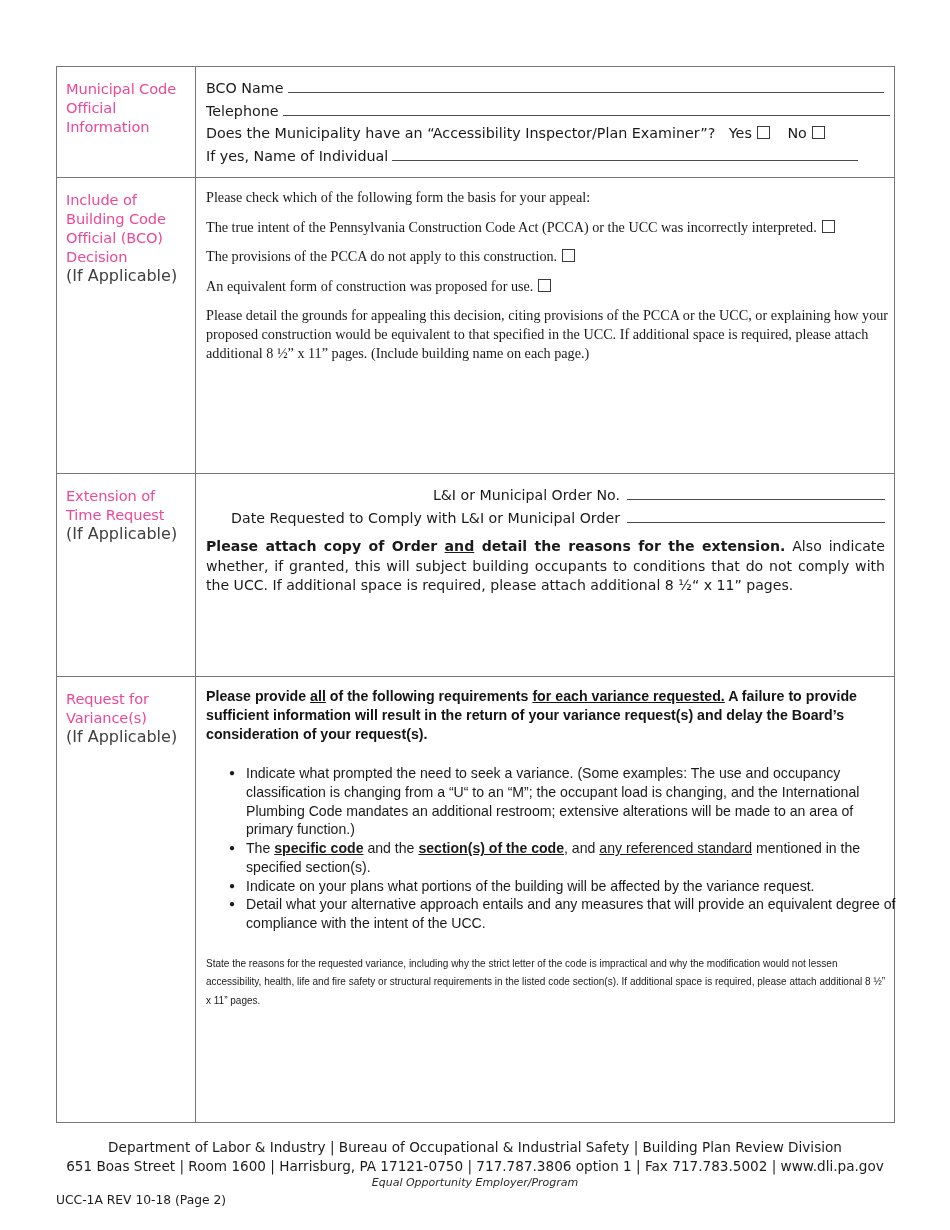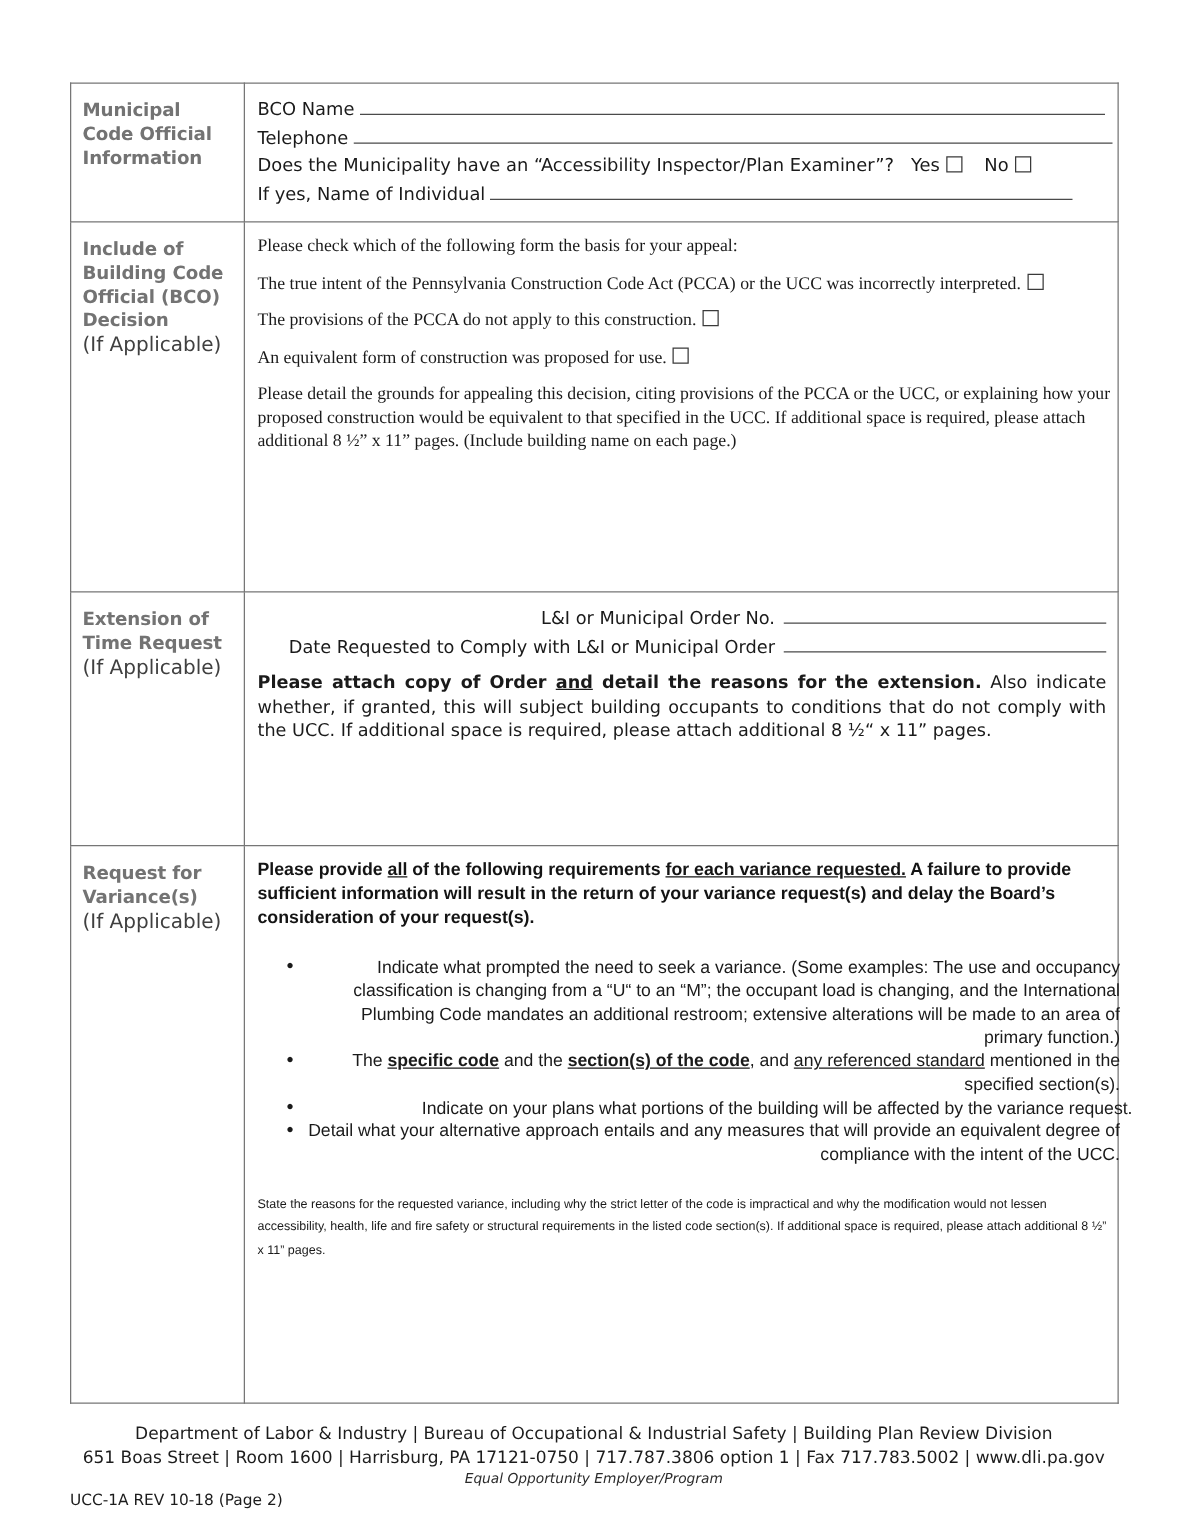--- a/index.html
+++ b/index.html
@@ -40,24 +40,24 @@
   .label-cell {
     width: 139px;
     padding: 12px 10px 10px 9px !important;
   }
   .body-cell {
     padding: 10px 9px 10px 10px !important;
   }
 
   .sec-title {
     font-family: "DejaVu Sans", sans-serif;
-    font-weight: bold;
+    font-weight: normal;
     font-size: 14.6px;
     line-height: 19px;
-    color: #737373;
+    color: #ec4899;
     letter-spacing: -0.1px;
   }
   .sec-sub {
     font-family: "DejaVu Sans", sans-serif;
     font-weight: normal;
     font-size: 16px;
     line-height: 17px;
     color: #404040;
     margin-top: 1px;
   }
@@ -130,21 +130,20 @@
     font-size: 14.2px;
     line-height: 18.8px;
     margin: 0;
     color: #141414;
   }
   .p-var-head u { text-decoration: underline; }
   ul.var-list {
     margin: 21px 0 0 0;
     padding-left: 40px;
     list-style: none;
-    text-align: right;
   }
   ul.var-list li {
     font-family: "Liberation Sans", sans-serif;
     font-size: 14.1px;
     line-height: 18.7px;
     margin: 0 0 0 0;
     position: relative;
     color: #1a1a1a;
   }
   ul.var-list li::before {

